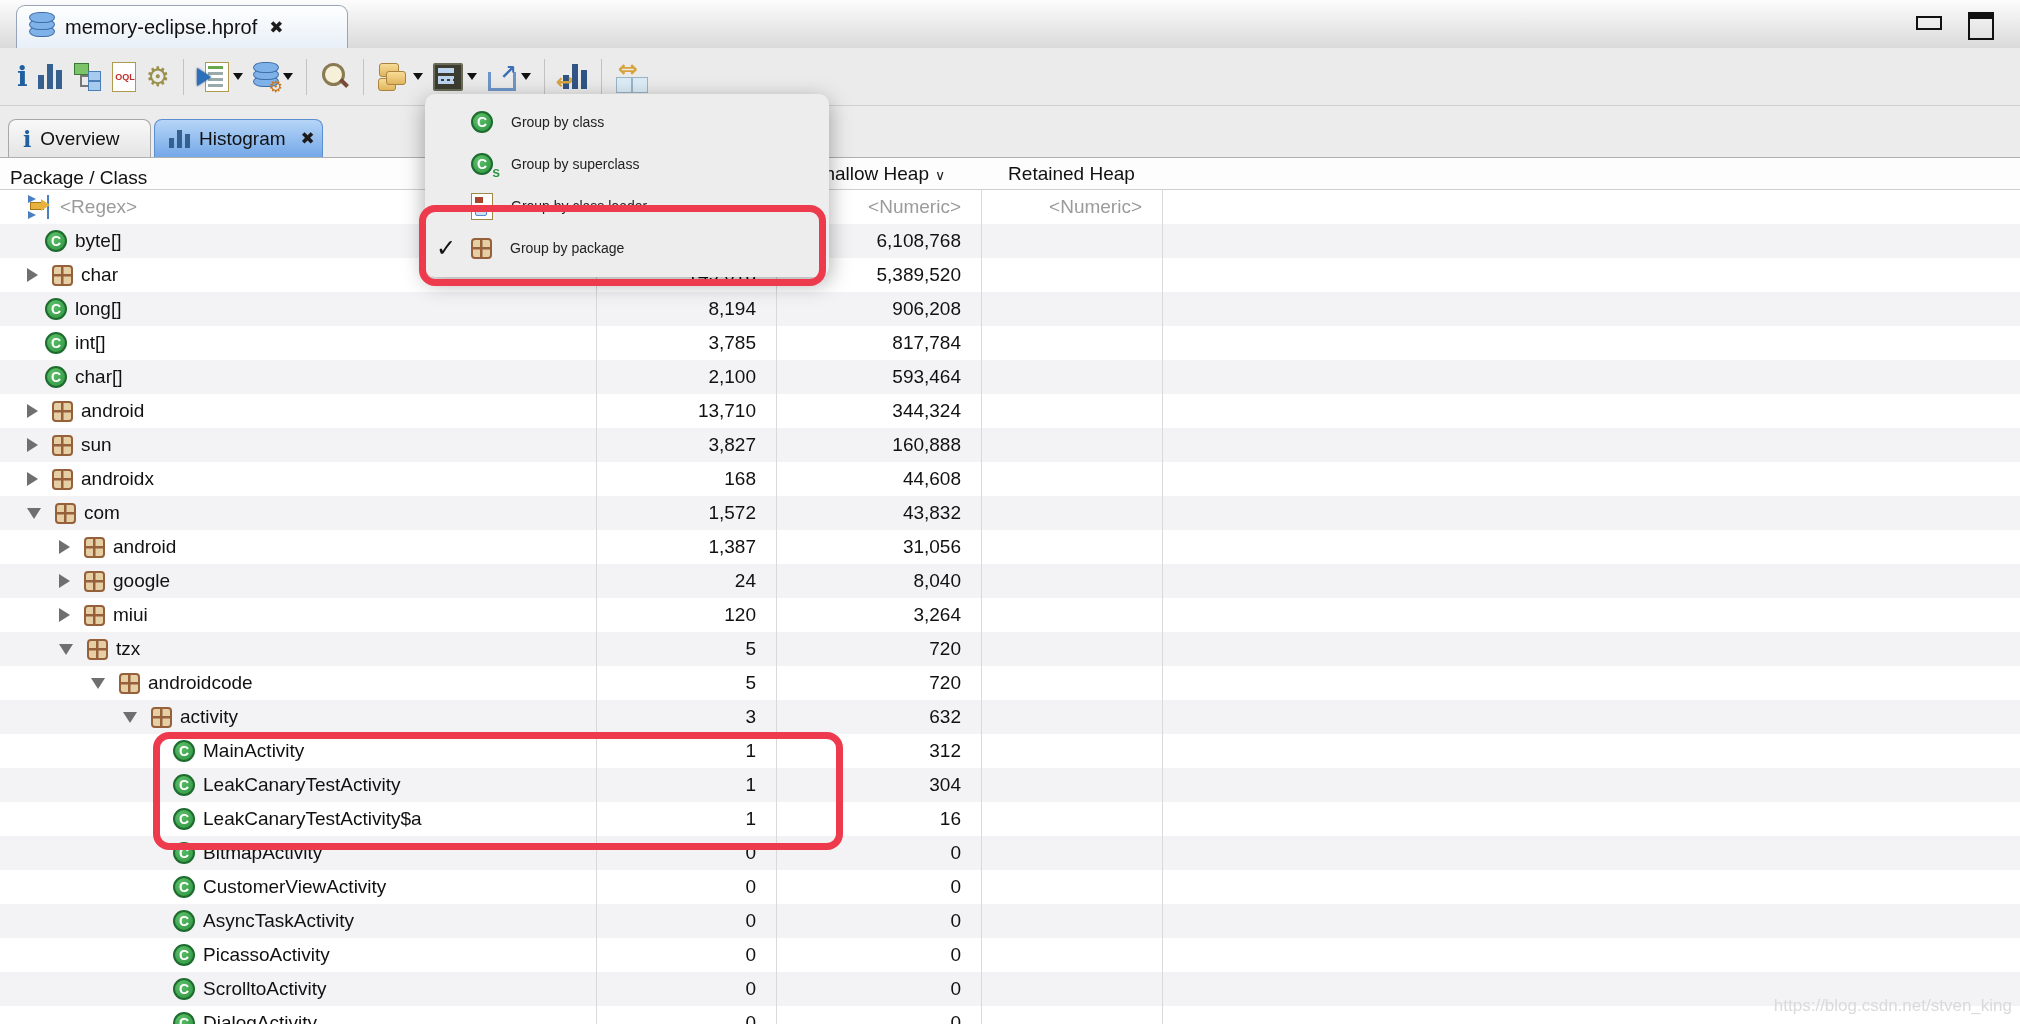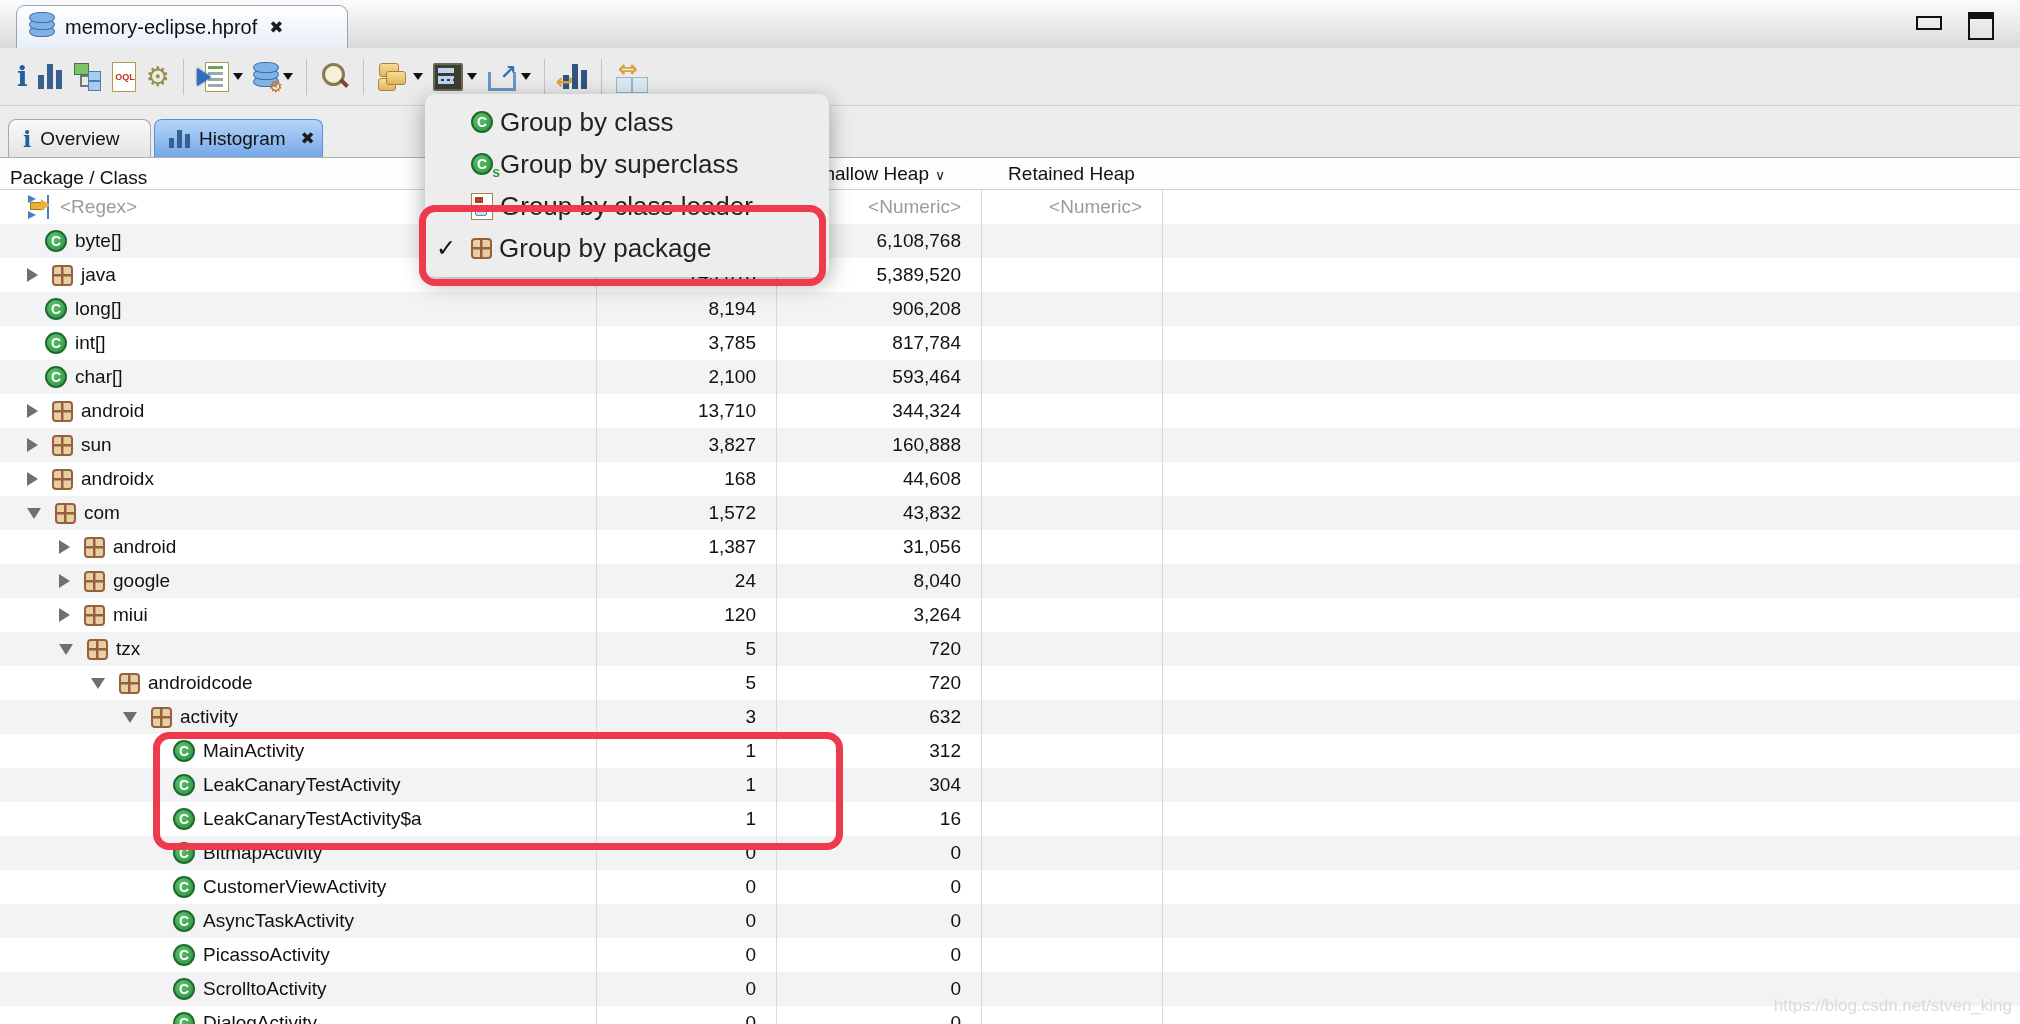--- a/index.html
+++ b/index.html
@@ -109,21 +109,21 @@
   .rx-ico{position:relative;width:24px;height:24px;flex:0 0 auto;}
   .rx-ico .a{position:absolute;left:0;width:0;height:0;border-top:4px solid transparent;border-bottom:4px solid transparent;border-left:8px solid #4a7fc0;}
   .rx-ico .a1{top:0;}.rx-ico .a3{bottom:0;}
   .rx-ico .bar{position:absolute;right:3px;top:0;bottom:0;width:2.5px;background:#4a7fc0;}
   .rx-ico .gold{position:absolute;left:2px;top:7px;width:12px;height:6px;background:#e8b33c;border:1px solid #a87818;}
   .rx-ico .goldh{position:absolute;left:13px;top:4px;width:0;height:0;border-top:6px solid transparent;border-bottom:6px solid transparent;border-left:9px solid #e8b33c;}
   
   .menu{position:absolute;left:425px;top:94px;width:404px;height:183px;background:#ededed;
     border-radius:10px;box-shadow:0 6px 22px rgba(0,0,0,.35);z-index:50;padding-top:7px;box-sizing:border-box;}
   .menu-item{height:42px;display:flex;align-items:center;position:relative;padding-left:46px;}
-  .menu-item .mi-label{font-size:26px;color:#222;margin-left:7px;}
+  .menu-item .mi-label{font-size:14px;color:#222;margin-left:18px;}
   .menu-item .check{position:absolute;left:11px;top:7px;font-family:"DejaVu Sans",sans-serif;font-size:24px;color:#111;}
   .mi-cico{position:relative;}
   .mi-cico .sub{position:absolute;right:-7px;bottom:-5px;color:#2e9440;font-weight:bold;font-size:14px;text-shadow:0 0 2px #fff;}
   .doc-ico{width:20px;height:25px;background:#fff;border:1.5px solid #a08848;position:relative;flex:0 0 auto;}
   .doc-ico:before{content:"";position:absolute;left:3px;top:3px;width:8px;height:6px;background:#a8432e;}
   .doc-ico:after{content:"";position:absolute;left:3px;bottom:3px;width:10px;height:9px;background:#cfe0f2;border:1.5px solid #5588cc;border-radius:2px;}
   
   .redrect{position:absolute;border:7px solid #ee3a4d;border-radius:16px;z-index:60;}
   .red-menu{left:419px;top:205px;width:393px;height:67px;}
   .red-rows{left:153px;top:732px;width:676px;height:104px;}
@@ -282,21 +282,21 @@
       <div class="lbl" style="left: 45px;">
         <div class="c-ico">C</div>
         <span>byte[]</span>
       </div>
       <div class="num shallow">6,108,768</div>
     </div>
     <div class="row">
       <div class="lbl" style="left: 27px;">
         <div class="arr-r" style="margin-right: 6px;"></div>
         <div class="p-ico"></div>
-        <span>java</span>
+        <span>char</span>
       </div>
       <div class="num objects">149,018</div>
       <div class="num shallow">5,389,520</div>
     </div>
     <div class="row alt">
       <div class="lbl" style="left: 45px;">
         <div class="c-ico">C</div>
         <span>long[]</span>
       </div>
       <div class="num objects">8,194</div>

